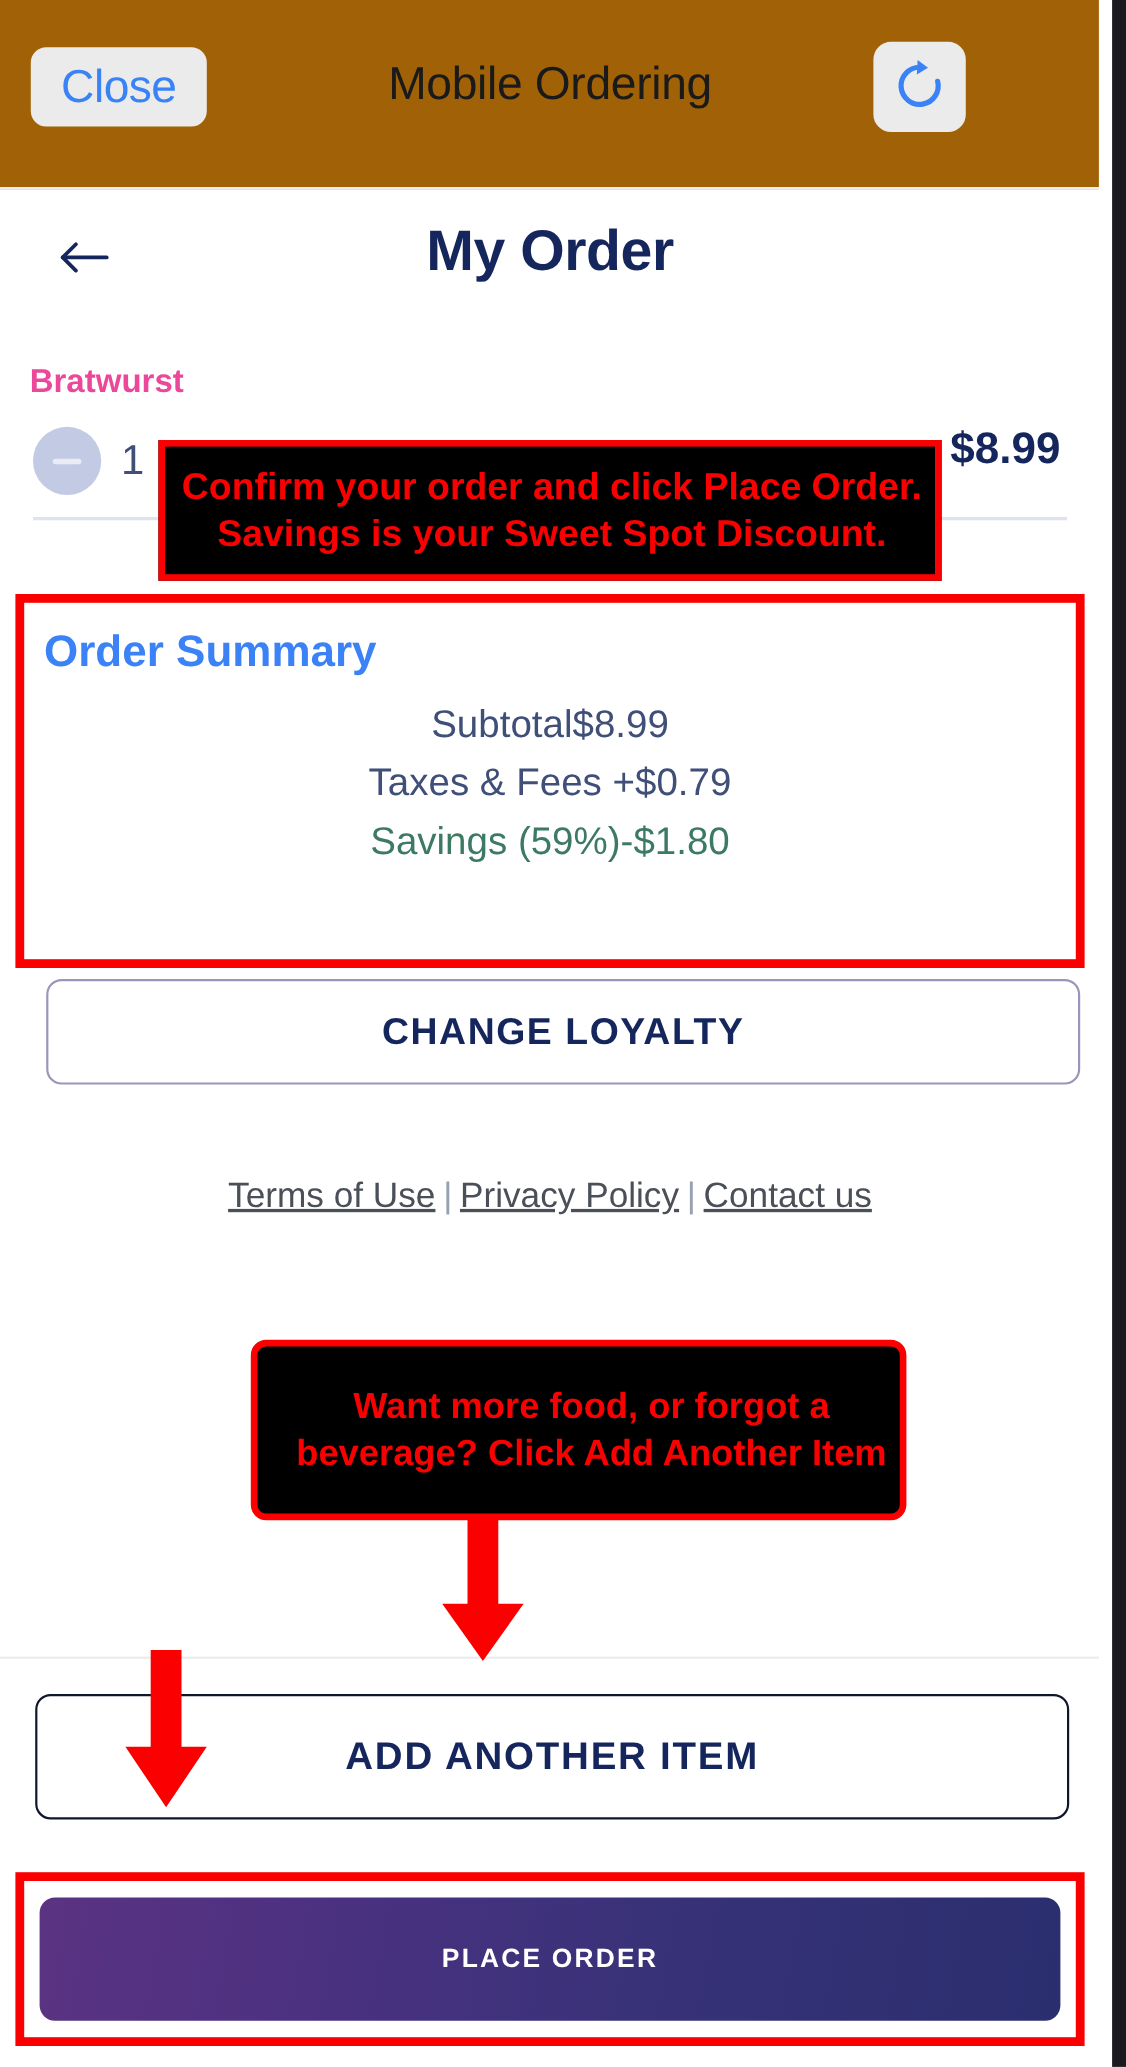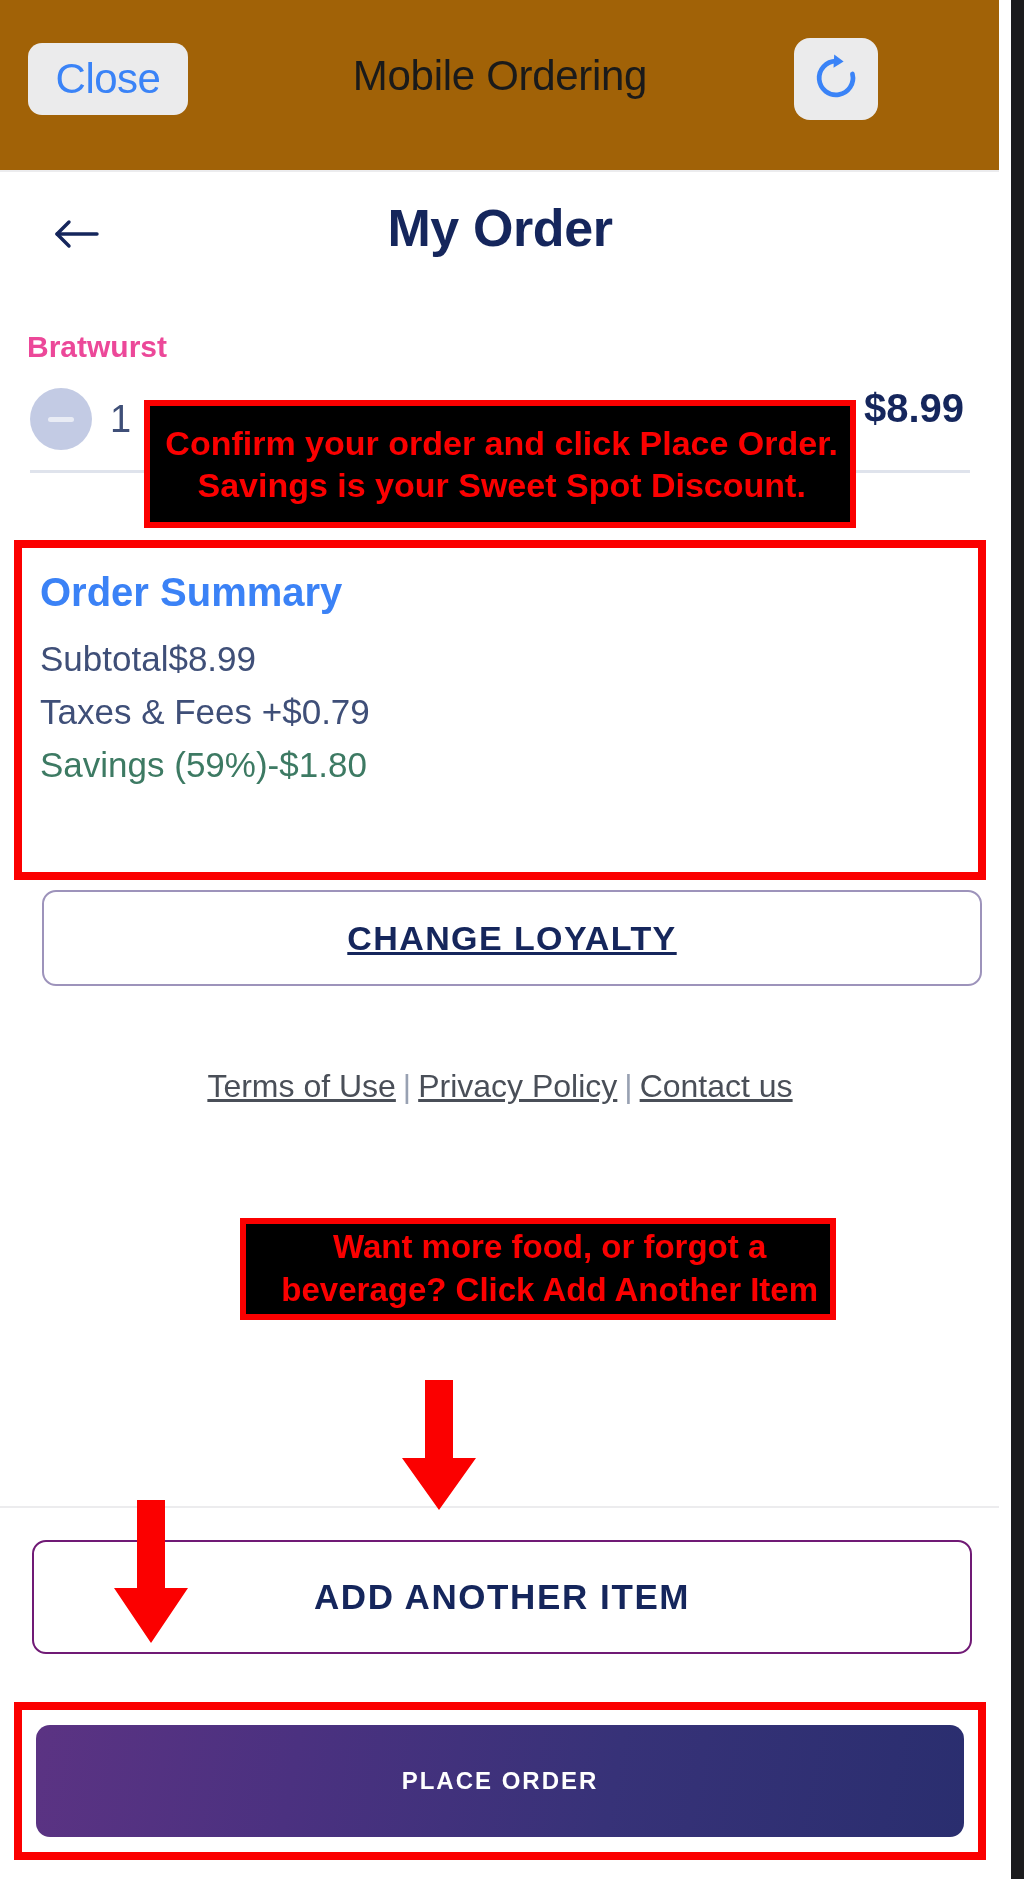--- a/index.html
+++ b/index.html
@@ -190,21 +190,21 @@
     padding: 18px 18px 14px 18px;
   }
   .summary-title {
     font-size: 40px;
     font-weight: bold;
     color: #3b82f6;
     margin-bottom: 24px;
   }
   .summary-row {
     display: flex;
-    justify-content: flex-start;
+    justify-content: center;
     align-items: baseline;
     font-size: 35px;
     color: #3f4f78;
     margin-bottom: 13px;
   }
   .summary-row.savings { color: #3d7a63; }
   .summary-row.total {
     font-weight: bold;
     color: #15265c;
     font-size: 38px;
@@ -219,21 +219,20 @@
     width: 940px;
     height: 96px;
     background: #ffffff;
     border: 2px solid #9d93bb;
     border-radius: 14px;
     color: #15265c;
     font-size: 34px;
     font-weight: bold;
     letter-spacing: 1.4px;
     cursor: pointer;
-    text-decoration: underline;
   }
 
   
   .links {
     position: absolute;
     top: 1068px;
     left: 0;
     width: 1000px;
     text-align: center;
     font-size: 32px;
@@ -256,21 +255,21 @@
     background: #ffffff;
     border-top: 2px solid #ececee;
   }
   .add-item-btn {
     position: absolute;
     left: 32px;
     top: 32px;
     width: 940px;
     height: 114px;
     background: #ffffff;
-    border: 2px solid #701a75;
+    border: 2px solid #0f172a;
     border-radius: 14px;
     color: #15265c;
     font-size: 35px;
     font-weight: bold;
     letter-spacing: 1.6px;
     cursor: pointer;
   }
   .place-order-btn {
     position: absolute;
     left: 36px;
@@ -304,26 +303,27 @@
   .anno-box .anno-text { padding: 0 12px; }
   .anno-1 {
     left: 144px;
     top: 400px;
     width: 712px;
     height: 128px;
     font-size: 34px;
     line-height: 1.25;
   }
   .anno-2 {
-    left: 240px;
+    left: 228px;
     top: 1218px;
     width: 596px;
-    height: 102px;
+    height: 164px;
     font-size: 33px;
     line-height: 1.30;
+    border-radius: 14px;
   }
   .anno-outline {
     position: absolute;
     border: 8px solid #fb0000;
     background: transparent;
     z-index: 35;
   }
   .anno-summary {
     left: 14px;
     top: 540px;

